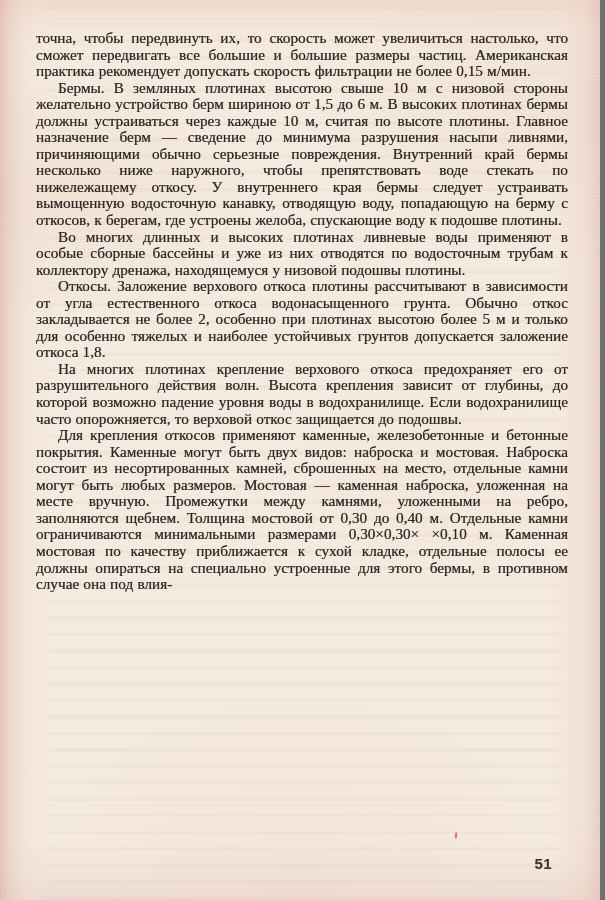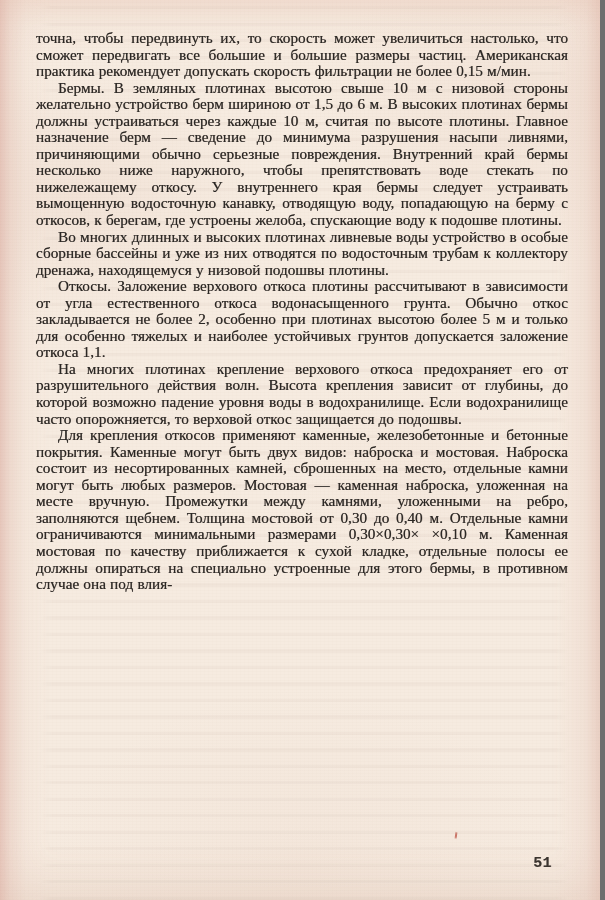--- a/index.html
+++ b/index.html
@@ -100,21 +100,21 @@
   p.para.first { text-indent: 0; }
 
   
   p.para { text-align-last: left; }
 
   
   .folio {
     position: absolute;
     right: 48px;
     bottom: 28px;
-    font-family: Liberation Mono, monospace;
+    font-family: Liberation Sans, sans-serif;
     font-size: 15px;
     font-weight: 700;
     letter-spacing: 0.4px;
     color: #3a342f;
     text-shadow: 0.3px 0 0 rgba(70, 60, 54, 0.35);
   }
 
   
   .speck {
     position: absolute;
@@ -156,22 +156,22 @@
 </head>
 <body>
 
 <div class="page">
 
   <div class="showthrough"></div>
 
   <div class="textblock">
     <p class="para first">точна, чтобы передвинуть их, то скорость может увеличиться настолько, что сможет передвигать все большие и большие размеры частиц. Американская практика рекомендует допускать скорость фильтрации не более 0,15 м/мин.</p>
     <p class="para">Бермы. В земляных плотинах высотою свыше 10 м с низовой стороны желательно устройство берм шириною от 1,5 до 6 м. В высоких плотинах бермы должны устраиваться через каждые 10 м, считая по высоте плотины. Главное назначение берм — сведение до минимума разрушения насыпи ливнями, причиняющими обычно серьезные повреждения. Внутренний край бермы несколько ниже наружного, чтобы препятствовать воде стекать по нижележащему откосу. У внутреннего края бермы следует устраивать вымощенную водосточную канавку, отводящую воду, попадающую на берму с откосов, к берегам, где устроены желоба, спускающие воду к подошве плотины.</p>
-    <p class="para">Во многих длинных и высоких плотинах ливневые воды устройство в особые сборные бассейны и уже из них отводятся по водосточным трубам к коллектору дренажа, находящемуся у низовой подошвы плотины.</p>
-    <p class="para">Откосы. Заложение верхового откоса плотины рассчитывают в зависимости от угла естественного откоса водонасыщенного грунта. Обычно откос закладывается не более 2, особенно при плотинах высотою более 5 м и только для особенно тяжелых и наиболее устойчивых грунтов допускается заложение откоса 1,1.</p>
+    <p class="para">Во многих длинных и высоких плотинах ливневые воды применяют в особые сборные бассейны и уже из них отводятся по водосточным трубам к коллектору дренажа, находящемуся у низовой подошвы плотины.</p>
+    <p class="para">Откосы. Заложение верхового откоса плотины рассчитывают в зависимости от угла естественного откоса водонасыщенного грунта. Обычно откос закладывается не более 2, особенно при плотинах высотою более 5 м и только для особенно тяжелых и наиболее устойчивых грунтов допускается заложение откоса 1,8.</p>
     <p class="para">На многих плотинах крепление верхового откоса предохраняет его от разрушительного действия волн. Высота крепления зависит от глубины, до которой возможно падение уровня воды в водохранилище. Если водохранилище часто опорожняется, то верховой откос защищается до подошвы.</p>
     <p class="para">Для крепления откосов применяют каменные, железобетонные и бетонные покрытия. Каменные могут быть двух видов: наброска и мостовая. Наброска состоит из несортированных камней, сброшенных на место, отдельные камни могут быть любых размеров. Мостовая — каменная наброска, уложенная на месте вручную. Промежутки между камнями, уложенными на ребро, заполняются щебнем. Толщина мостовой от 0,30 до 0,40 м. Отдельные камни ограничиваются минимальными размерами 0,30×0,30× ×0,10 м. Каменная мостовая по качеству приближается к сухой кладке, отдельные полосы ее должны опираться на специально устроенные для этого бермы, в противном случае она под влия-</p>
   </div>
 
   <div class="speck"></div>
 
   <div class="folio">51</div>
 
   <div class="grain"></div>
   <div class="grain2"></div>

